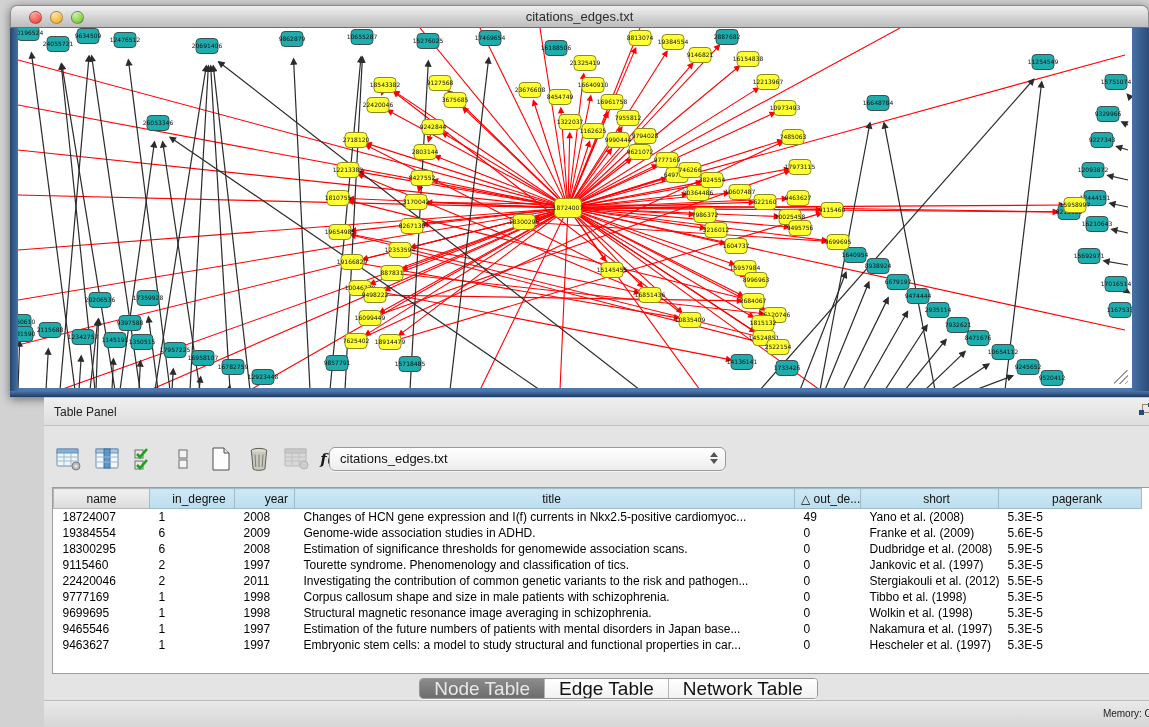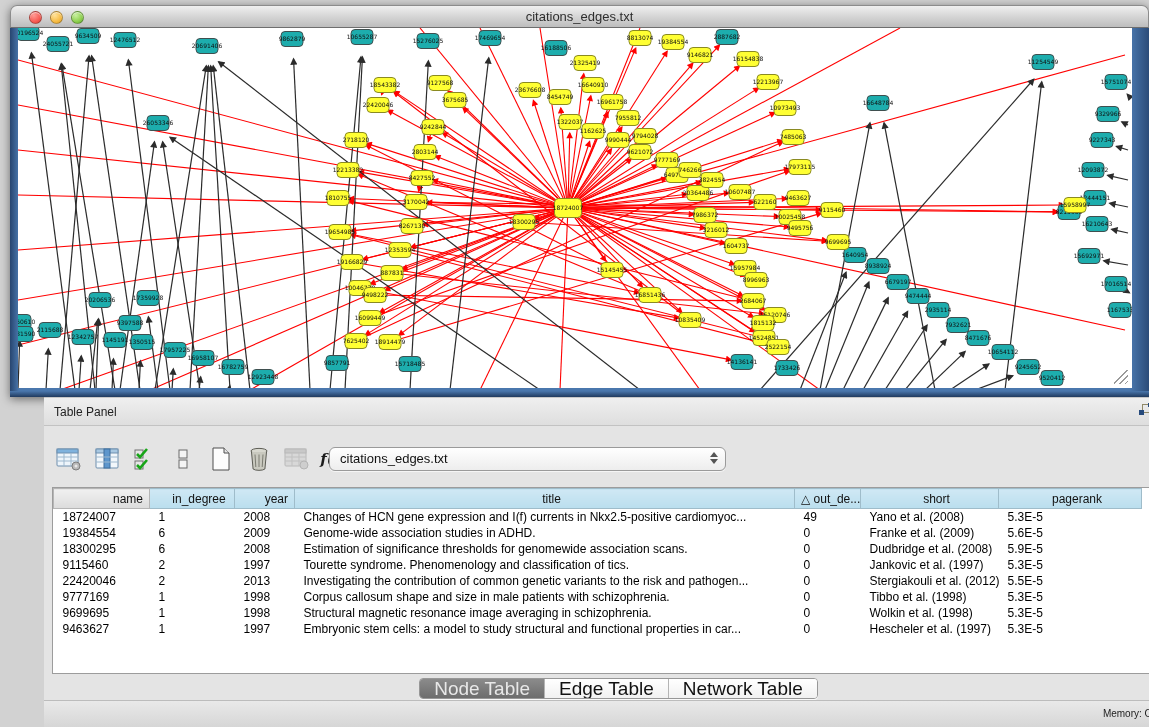--- a/index.html
+++ b/index.html
@@ -588,21 +588,21 @@
     <span class="steppers">
         <i class="up"></i>
         <i class="dn"></i>
       </span>
   </div>
 
   <div class="grid-box">
     <table class="data">
       <thead>
           <tr id="table-head-row">
-            <th class="h-name" style="width: 96px;">name</th>
+            <th class="h-name" style="width: 96px; text-align: center;">name</th>
             <th class="a-c" style="width: 85px;">in_degree</th>
             <th class="a-r" style="width: 60px;">year</th>
             <th class="a-c" style="width: 500px;">title</th>
             <th class="a-l" style="width: 66px;">△ out_de...</th>
             <th class="a-c" style="width: 138px;">short</th>
             <th class="a-c" style="width: 143px;">pagerank</th>
           </tr>
         </thead>
       <tbody id="table-body">
           <tr>
@@ -637,21 +637,21 @@
             <td>2</td>
             <td>1997</td>
             <td>Tourette syndrome. Phenomenology and classification of tics.</td>
             <td>0</td>
             <td>Jankovic et al. (1997)</td>
             <td>5.3E-5</td>
           </tr>
           <tr>
             <td>22420046</td>
             <td>2</td>
-            <td>2013</td>
+            <td>2011</td>
             <td>Investigating the contribution of common genetic variants to the risk and pathogen...</td>
             <td>0</td>
             <td>Stergiakouli et al. (2012)</td>
             <td>5.5E-5</td>
           </tr>
           <tr>
             <td>9777169</td>
             <td>1</td>
             <td>1998</td>
             <td>Corpus callosum shape and size in male patients with schizophrenia.</td>
@@ -662,20 +662,29 @@
           <tr>
             <td>9699695</td>
             <td>1</td>
             <td>1998</td>
             <td>Structural magnetic resonance image averaging in schizophrenia.</td>
             <td>0</td>
             <td>Wolkin et al. (1998)</td>
             <td>5.3E-5</td>
           </tr>
           <tr>
+            <td>9465546</td>
+            <td>1</td>
+            <td>1997</td>
+            <td>Estimation of the future numbers of patients with mental disorders in Japan base...</td>
+            <td>0</td>
+            <td>Nakamura et al. (1997)</td>
+            <td>5.3E-5</td>
+          </tr>
+          <tr>
             <td>9463627</td>
             <td>1</td>
             <td>1997</td>
             <td>Embryonic stem cells: a model to study structural and functional properties in car...</td>
             <td>0</td>
             <td>Hescheler et al. (1997)</td>
             <td>5.3E-5</td>
           </tr>
         </tbody>
     </table>

